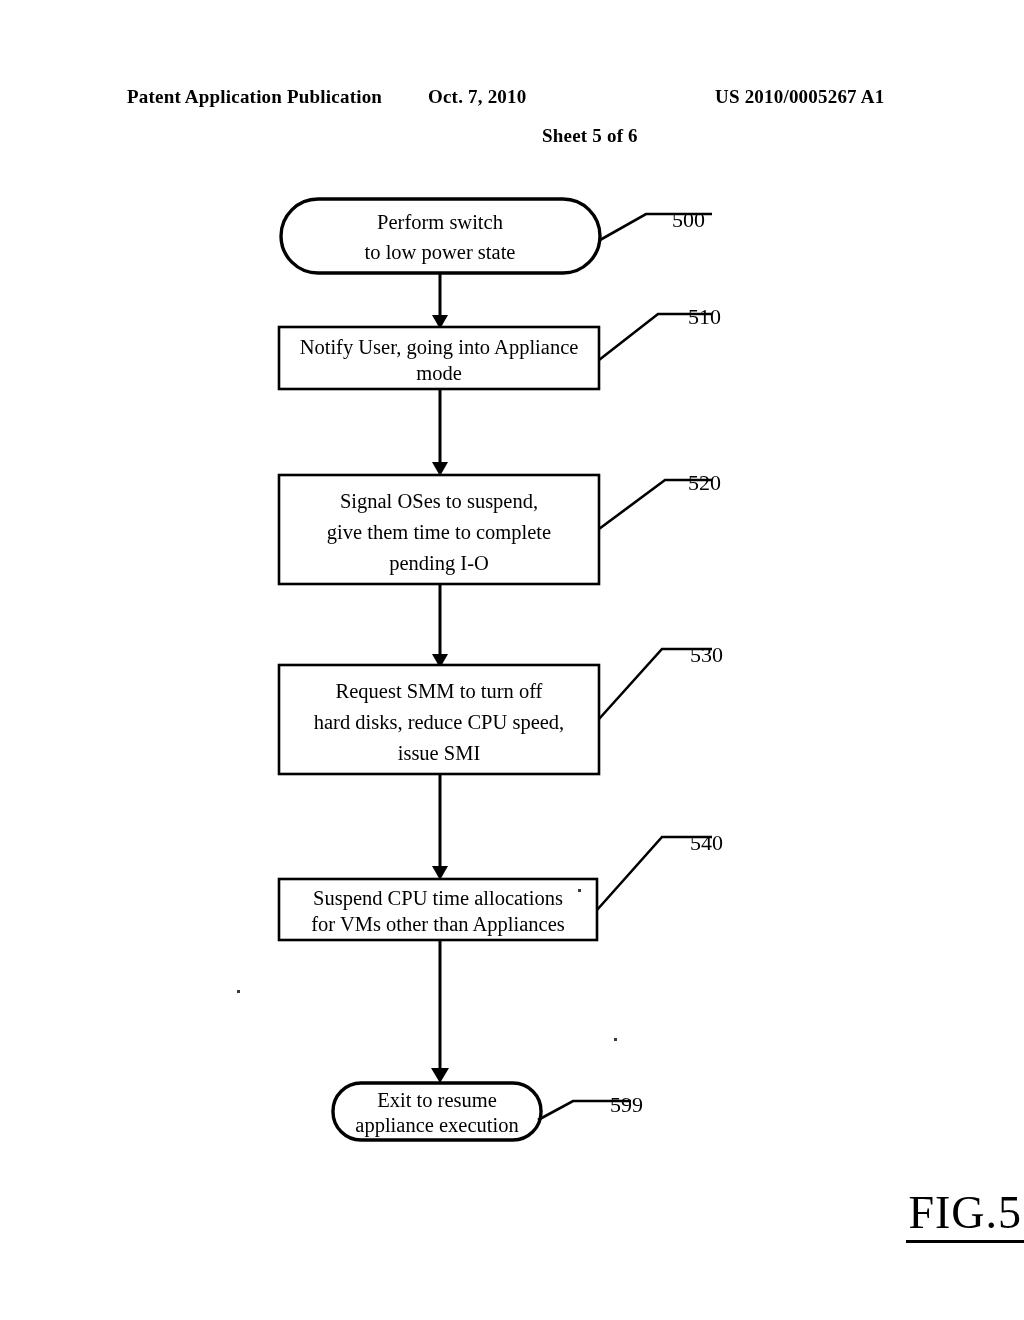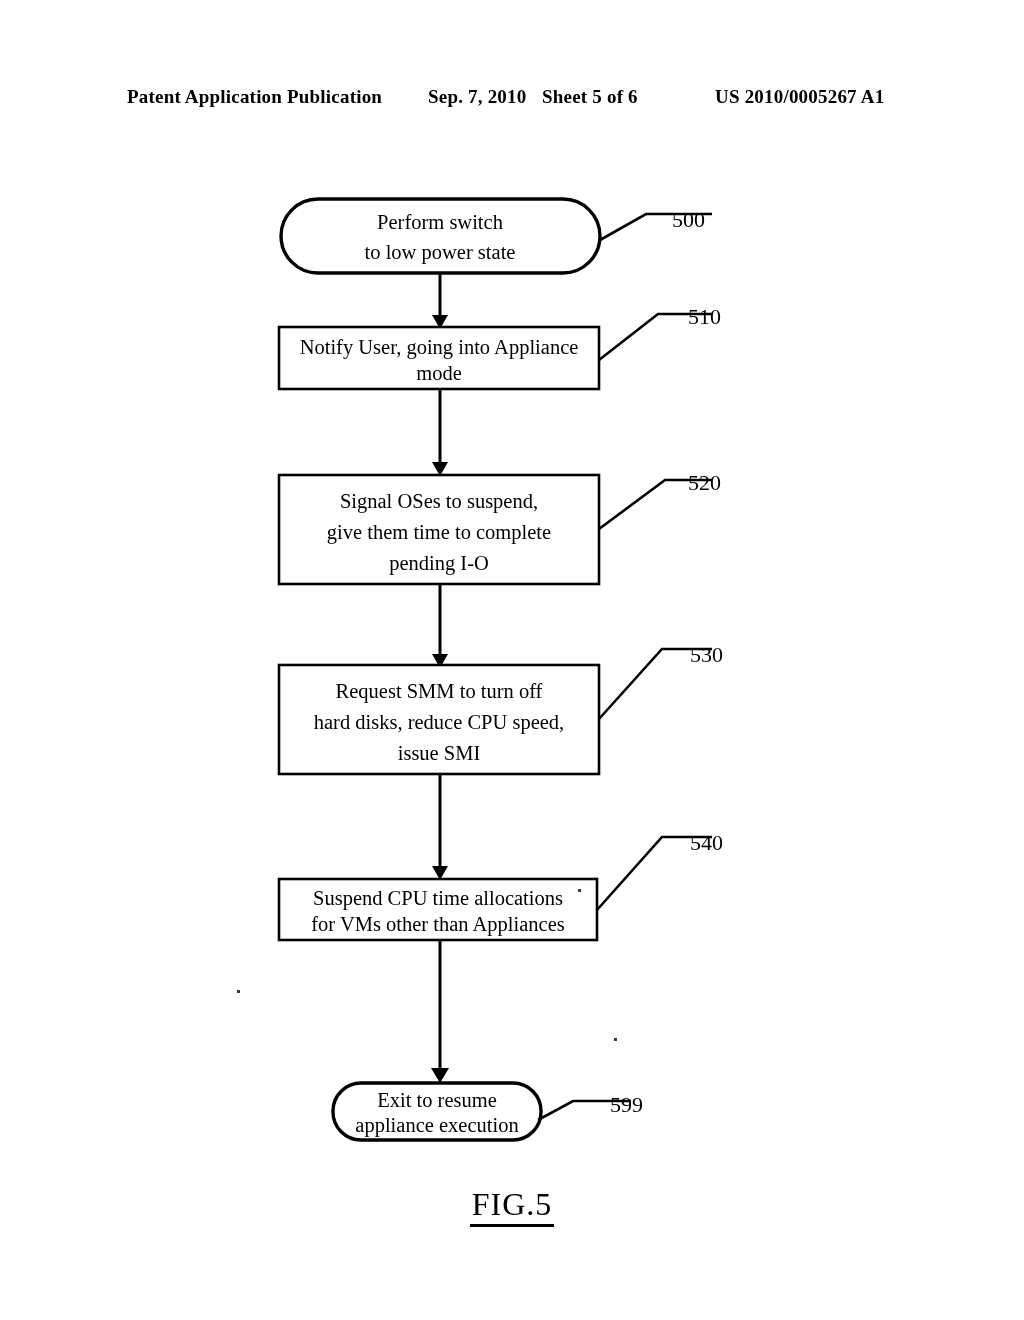--- a/index.html
+++ b/index.html
@@ -37,21 +37,21 @@
     letter-spacing: 0.2px;
     white-space: nowrap;
   }
   #header span {
     position: absolute;
     top: 0;
     display: inline-block;
   }
   #hdr-pub   { left: 127px; }
   #hdr-date  { left: 428px; }
-  #hdr-sheet { left: 542px; }
+  #hdr-sheet { left: 542px; margin-top: 39px; }
   #hdr-num   { left: 715px; }
 
   
   #flow {
     position: absolute;
     left: 0;
     top: 12px;
     width: 1024px;
     height: 1320px;
   }
@@ -98,39 +98,39 @@
   .speck {
     fill: #3a3a3a;
   }
 
   
   #caption {
     position: absolute;
     left: 0;
     top: 1186px;
     width: 1024px;
-    text-align: center;
-    font-size: 32px;
+    text-align: right;
+    font-size: 46px;
     letter-spacing: 1px;
   }
   #caption .cap-inner {
     display: inline-block;
     border-bottom: 3px solid #000000;
     padding: 0 2px 2px 2px;
     line-height: 1.08;
   }
 </style>
 </head>
 <body>
 
 <div id="page">
 
   <div id="header">
     <span id="hdr-pub">Patent Application Publication</span>
-    <span id="hdr-date">Sep. 7, 2010</span>
+    <span id="hdr-date">Oct. 7, 2010</span>
     <span id="hdr-sheet">Sheet 5 of 6</span>
     <span id="hdr-num">US 2010/0005267 A1</span>
   </div>
 
   <div id="flow">
     <svg width="1024" height="1320" viewBox="0 0 1024 1320" xmlns="http://www.w3.org/2000/svg">
 
       <g>
         <rect class="shape-round" x="281" y="187" width="319" height="74" rx="37" ry="37"></rect>
         <text class="node-text" x="440" y="217" text-anchor="middle">Perform switch</text>

